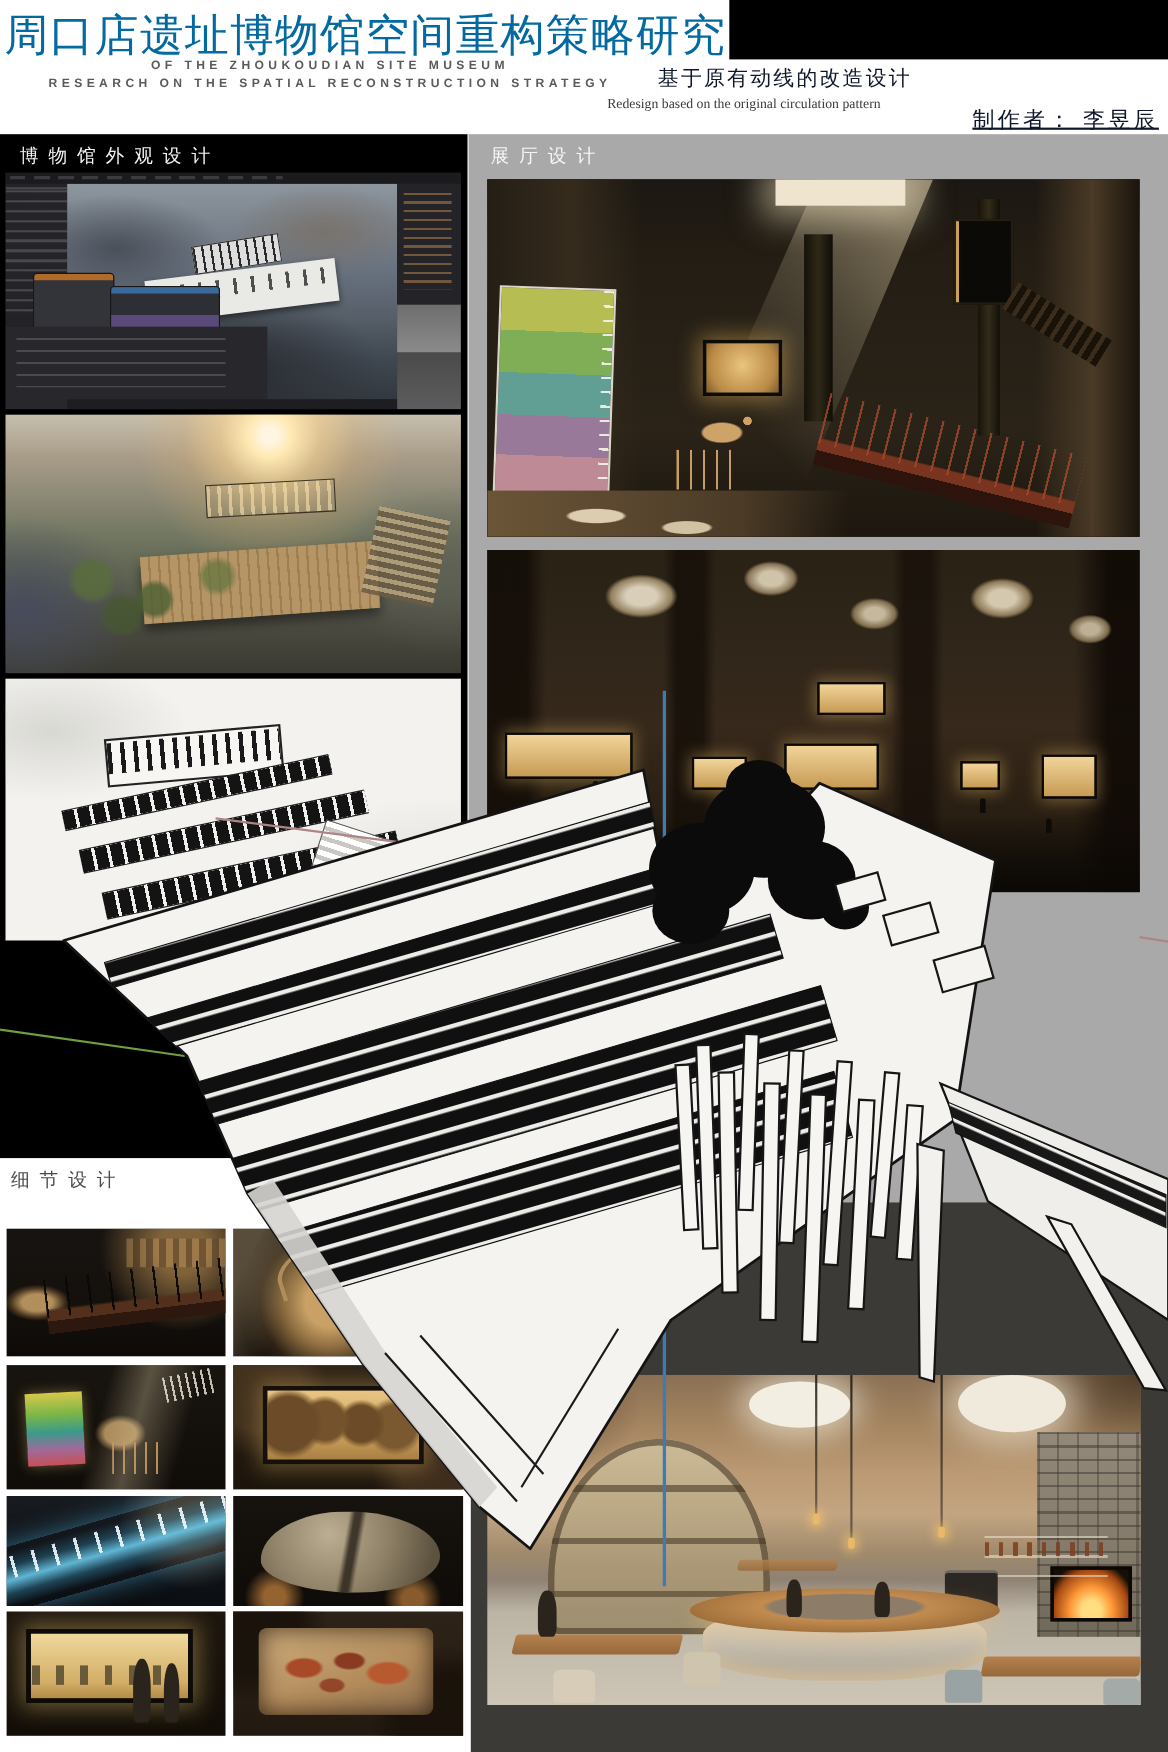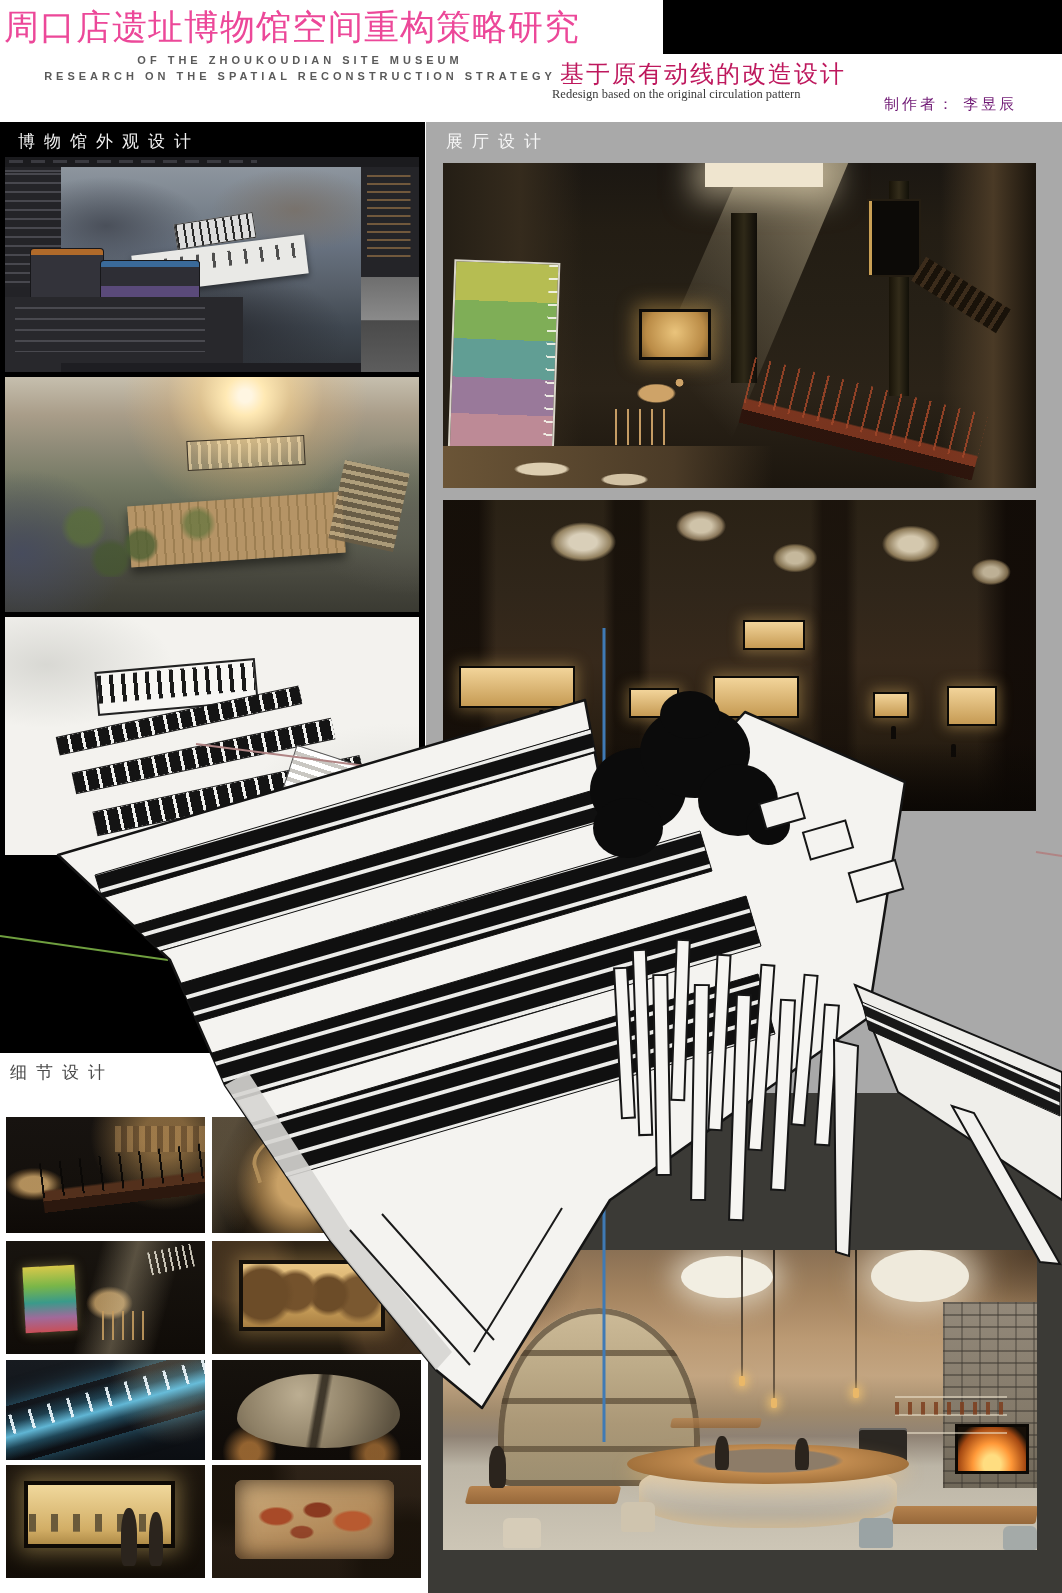--- a/index.html
+++ b/index.html
@@ -1,27 +1,27 @@
 <!DOCTYPE html>
 <html><head>
 <meta charset="utf-8">
 <style>
   html,body{margin:0;padding:0;background:#e8e8e8;}
   .poster{position:relative;width:1062px;height:1593px;background:#ffffff;overflow:hidden;
           font-family:"Liberation Sans", sans-serif;margin:0 auto;}
   .abs{position:absolute;}
 
   
-  .title{left:4px;top:4px;font-size:35px;letter-spacing:1px;color:#ec4899;white-space:nowrap;font-weight:500;}
+  .title{left:4px;top:4px;font-size:40px;letter-spacing:1px;color:#0369a1;white-space:nowrap;font-weight:500;}
   .sub-en{left:0;top:52px;width:600px;text-align:center;font-size:11px;letter-spacing:4px;
           color:#5a5a5a;line-height:16px;font-weight:600;}
   .black-bar{left:663px;top:0;width:399px;height:54px;background:#000;}
-  .theme-cn{left:560px;top:58px;font-size:24px;letter-spacing:2px;color:#be185d;white-space:nowrap;}
+  .theme-cn{left:598px;top:58px;font-size:19px;letter-spacing:2px;color:#0f172a;white-space:nowrap;}
   .theme-en{left:552px;top:87px;font-size:12.5px;color:#3a3a3a;white-space:nowrap;font-family:Liberation Serif, serif;}
-  .creator{left:884px;top:95px;font-size:15px;letter-spacing:3px;color:#701a75;white-space:nowrap;}
+  .creator{left:884px;top:95px;font-size:20px;letter-spacing:3px;color:#0f172a;white-space:nowrap;text-decoration:underline;}
 
   
   .bd-left{left:0;top:122px;width:425px;height:931px;background:#000;}
   .bd-right{left:426px;top:122px;width:636px;height:971px;background:#a9a9a9;}
   .bd-dark{left:428px;top:1093px;width:634px;height:500px;background:#3b3a36;}
 
   .sec-label{font-size:17px;letter-spacing:9px;white-space:nowrap;}
   .lbl-ext{left:18px;top:130px;color:#f2f2f2;}
   .lbl-hall{left:446px;top:130px;color:#f6f6f6;}
   .lbl-det{left:10px;top:1061px;color:#4a4a4a;}

